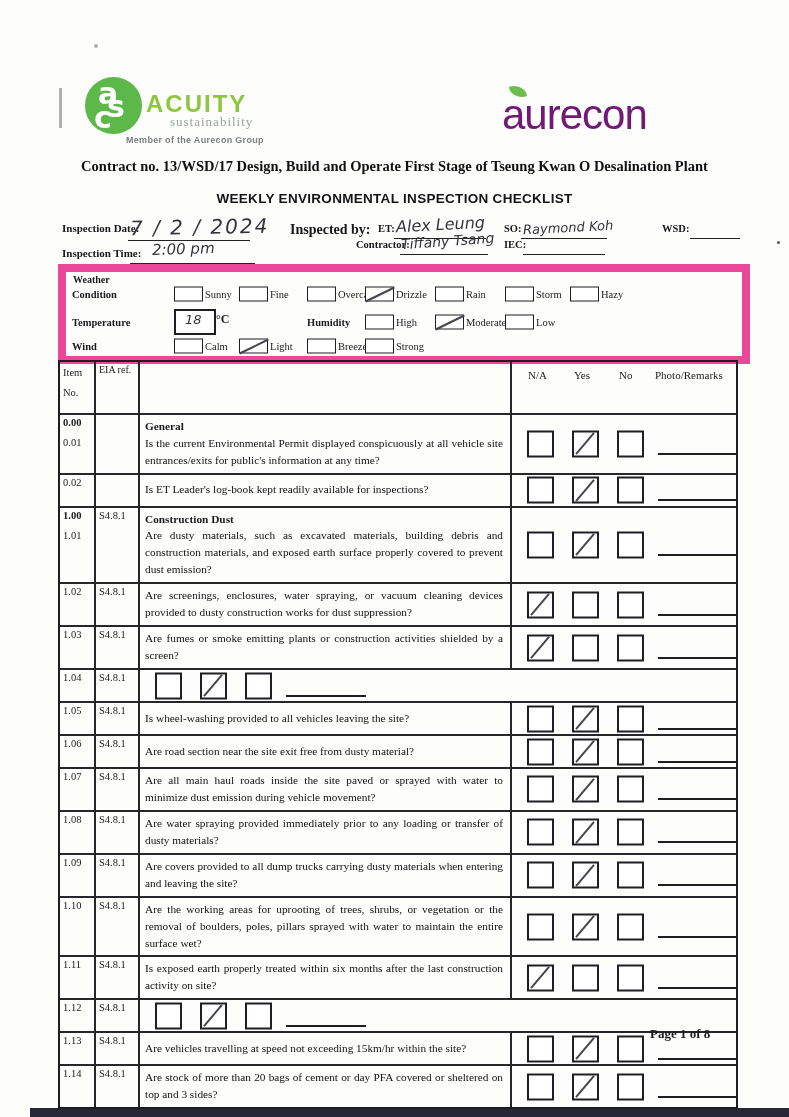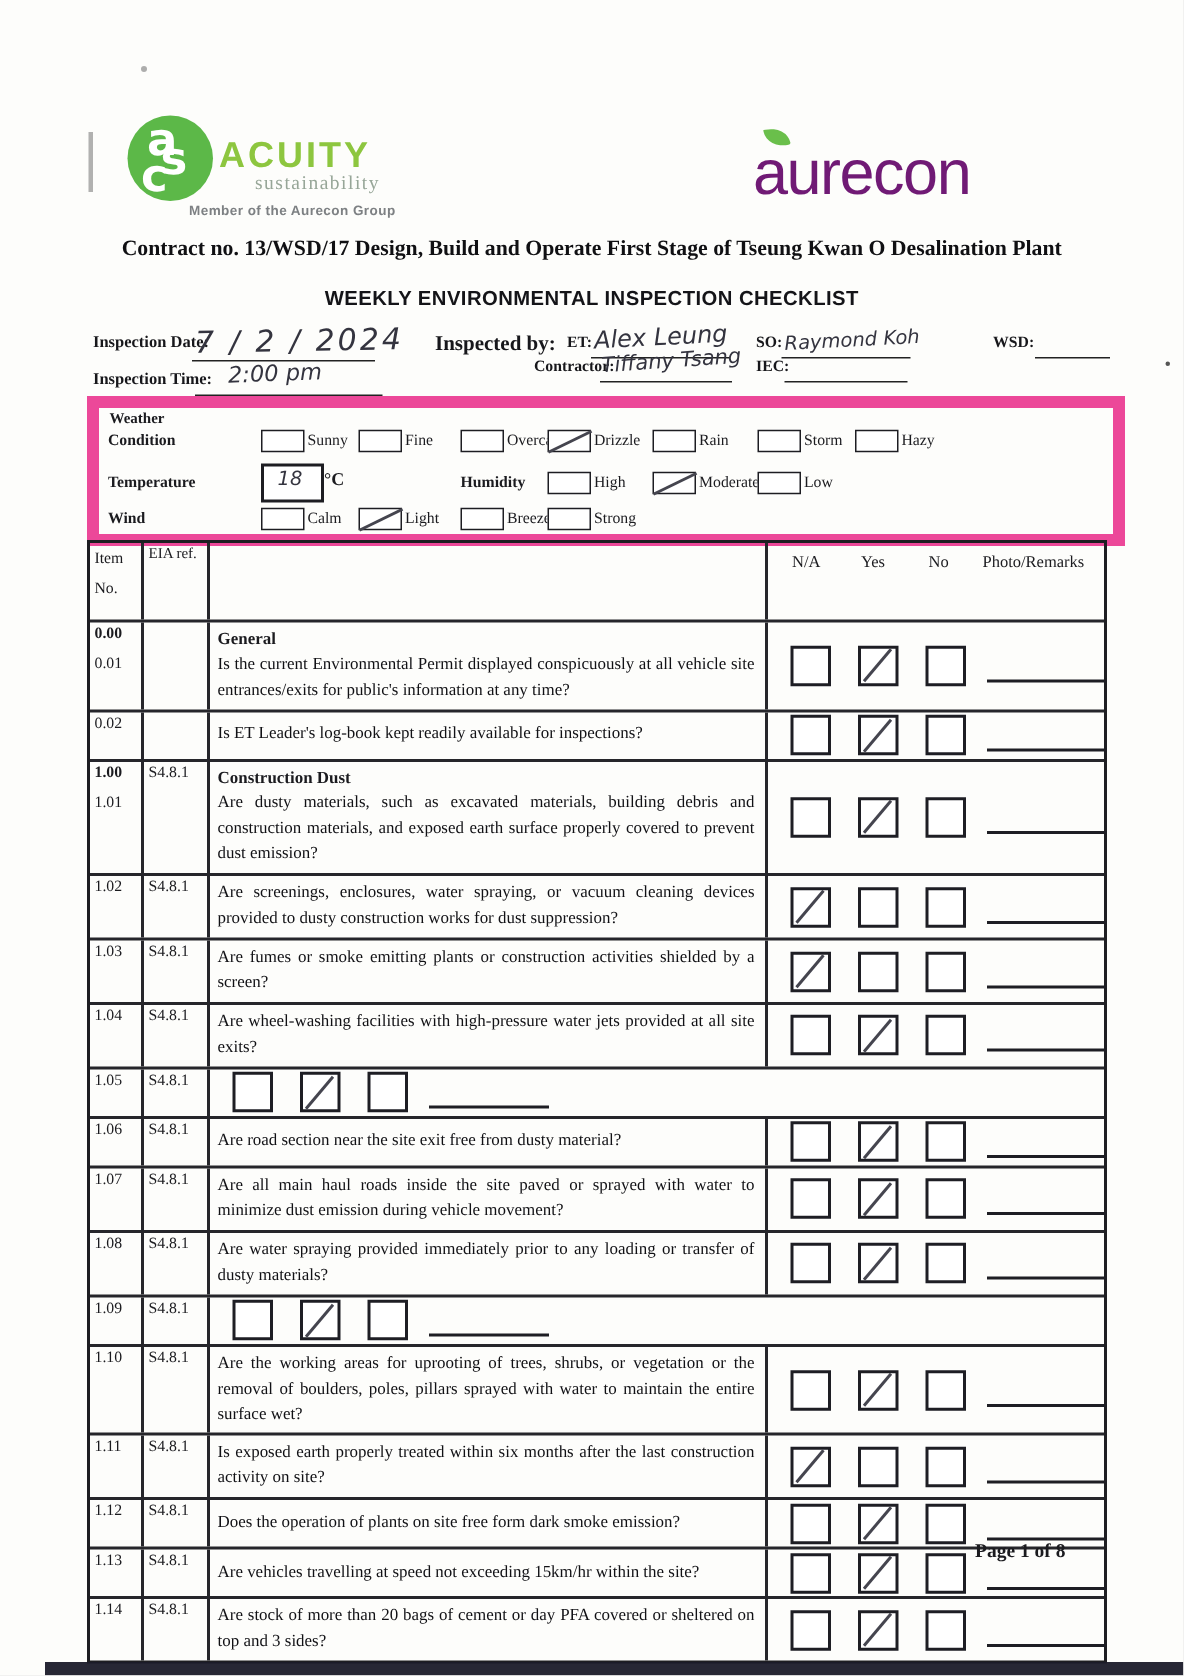--- a/index.html
+++ b/index.html
@@ -275,37 +275,37 @@
             <span class="cb cb-yes"></span>
             <span class="cb cb-no"></span>
             <span class="rline"></span>
           </div>
         </div>
         <div class="trow">
           <div class="c-item">
             <span>1.04</span>
           </div>
           <div class="c-eia">S4.8.1</div>
-          <div class="c-q">
-            <div class="qt">Are wheel-washing facilities with high-pressure water jets provided at all site exits?</div>
-          </div>
           <div class="c-ans">
             <span class="cb cb-na"></span>
             <span class="cb cb-yes">
               <i class="slash cslash"></i>
             </span>
             <span class="cb cb-no"></span>
             <span class="rline"></span>
           </div>
         </div>
         <div class="trow">
           <div class="c-item">
             <span>1.05</span>
           </div>
           <div class="c-eia">S4.8.1</div>
+          <div class="c-q">
+            <div class="qt">Is wheel-washing provided to all vehicles leaving the site?</div>
+          </div>
           <div class="c-ans">
             <span class="cb cb-na"></span>
             <span class="cb cb-yes">
               <i class="slash cslash"></i>
             </span>
             <span class="cb cb-no"></span>
             <span class="rline"></span>
           </div>
         </div>
         <div class="trow">
@@ -357,20 +357,23 @@
             </span>
             <span class="cb cb-no"></span>
             <span class="rline"></span>
           </div>
         </div>
         <div class="trow">
           <div class="c-item">
             <span>1.09</span>
           </div>
           <div class="c-eia">S4.8.1</div>
+          <div class="c-q">
+            <div class="qt">Are covers provided to all dump trucks carrying dusty materials when entering and leaving the site?</div>
+          </div>
           <div class="c-ans">
             <span class="cb cb-na"></span>
             <span class="cb cb-yes">
               <i class="slash cslash"></i>
             </span>
             <span class="cb cb-no"></span>
             <span class="rline"></span>
           </div>
         </div>
         <div class="trow">
@@ -405,23 +408,20 @@
             <span class="cb cb-yes"></span>
             <span class="cb cb-no"></span>
             <span class="rline"></span>
           </div>
         </div>
         <div class="trow">
           <div class="c-item">
             <span>1.12</span>
           </div>
           <div class="c-eia">S4.8.1</div>
-          <div class="c-q">
-            <div class="qt">Does the operation of plants on site free form dark smoke emission?</div>
-          </div>
           <div class="c-ans">
             <span class="cb cb-na"></span>
             <span class="cb cb-yes">
               <i class="slash cslash"></i>
             </span>
             <span class="cb cb-no"></span>
             <span class="rline"></span>
           </div>
         </div>
         <div class="trow">

